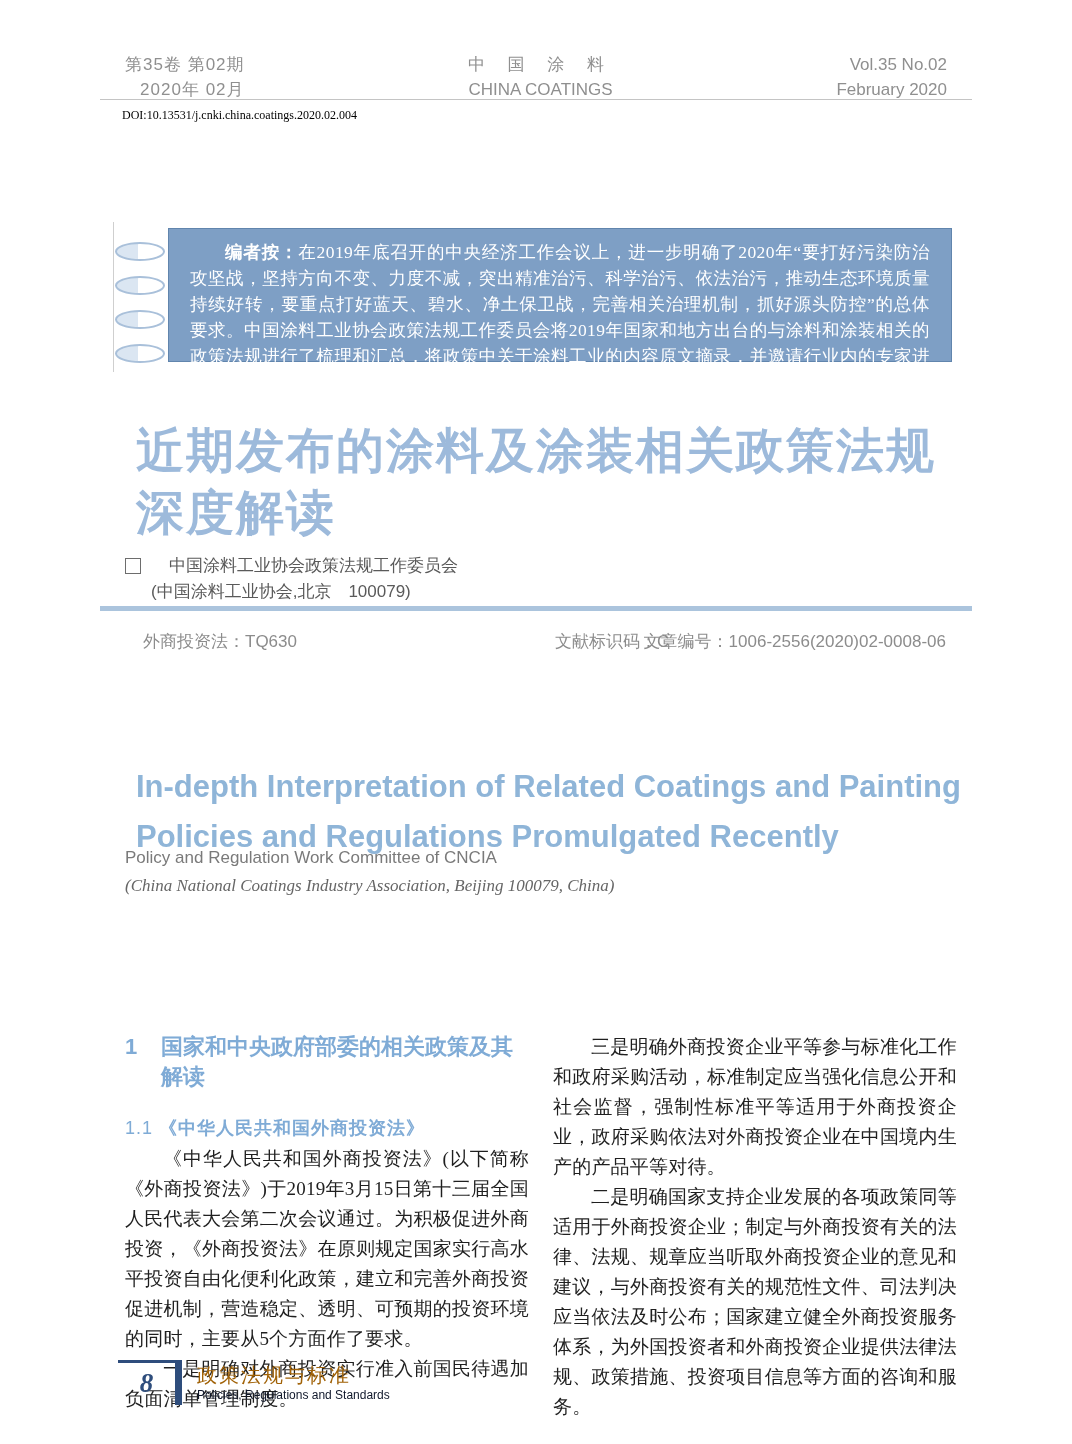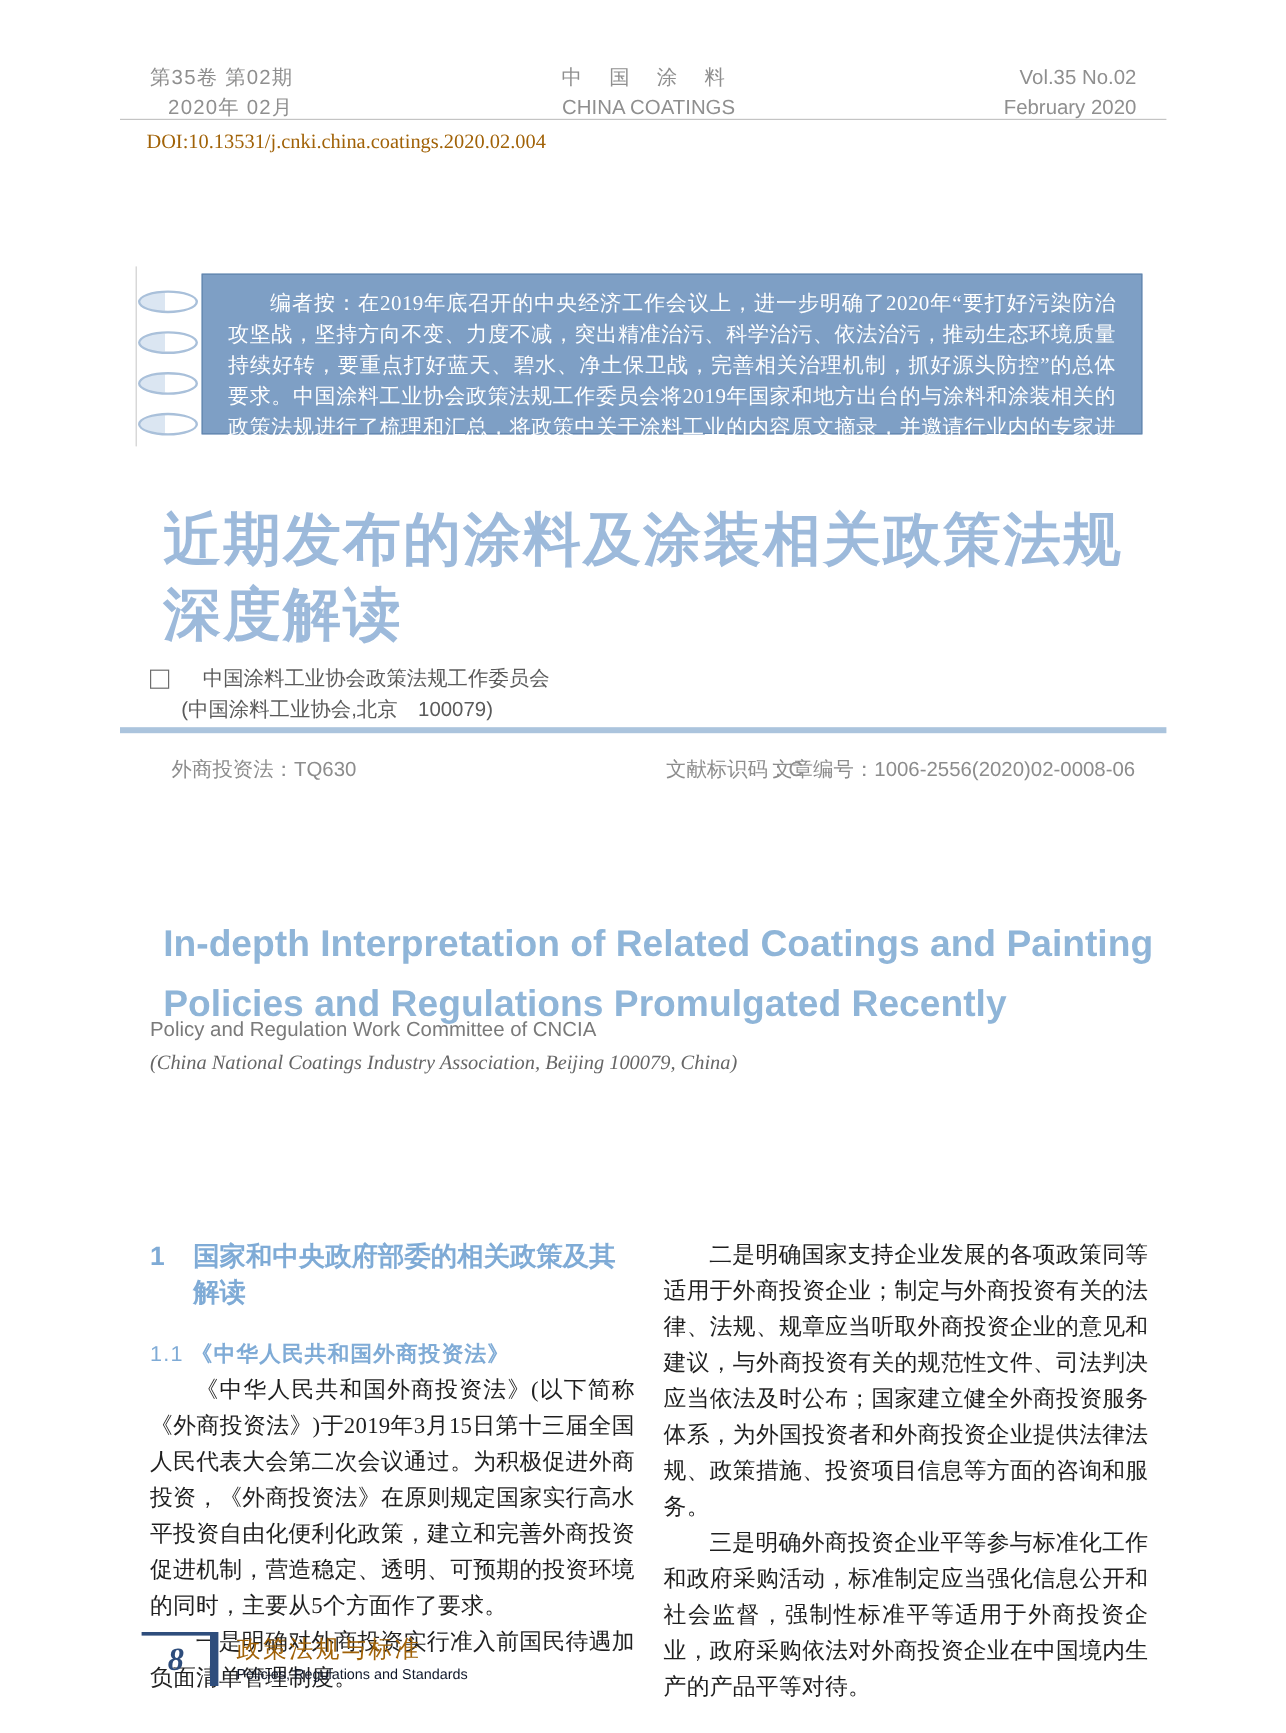--- a/index.html
+++ b/index.html
@@ -20,21 +20,21 @@
   .jh-center{text-align:center;}
   .jh-center .cn{letter-spacing:9px;}
   .jh-right{text-align:right;}
   .header-rule{
     position:absolute;left:100px;top:99px;width:872px;height:1px;
     background:#c4c4c4;
   }
   .doi-line{
     position:absolute;left:122px;top:108px;
     font-family:"Liberation Serif","DejaVu Serif",serif;
-    font-size:17px;color:#a16207;
+    font-size:12px;color:#000000;
   }
   
   .binder-line{
     position:absolute;left:113px;top:222px;height:150px;width:0;
     border-left:1px solid #cfcfcf;
   }
   .binder-ring{
     position:absolute;left:115px;width:46px;height:15px;
     border:2px solid #a9c0da;border-radius:50%;
     background:linear-gradient(90deg,#dbe6f2 0 45%,#ffffff 45%);
@@ -43,21 +43,21 @@
     position:absolute;left:168px;top:228px;width:740px;height:112px;
     background:#7e9fc5;border:1px solid #6185ad;
     padding:10px 21px;
     color:#ffffff;
   }
   .note-box p{
     margin:0;font-size:17.5px;line-height:26px;
     font-family:"Liberation Serif","DejaVu Serif",serif;
     text-indent:2em;text-align:justify;letter-spacing:0.4px;
   }
-  .note-label{font-weight:normal;}
+  .note-label{font-weight:bold;}
   
   .title-cn{
     position:absolute;left:136px;top:420px;width:830px;
     color:#9dbadb;font-size:48px;font-weight:bold;
     line-height:62px;letter-spacing:2px;margin:0;
   }
   
   .author-block{
     position:absolute;left:125px;top:553px;
     color:#5a5a5a;font-size:17px;line-height:26px;
@@ -201,22 +201,22 @@
         <span class="no">1</span>
         <span class="txt">国家和中央政府部委的相关政策及其解读</span>
       </h3>
       <h4 class="sec-h2">
         <span class="no">1.1</span><span>《中华人民共和国外商投资法》</span>
       </h4>
       <p class="body-p">《中华人民共和国外商投资法》(以下简称《外商投资法》)于2019年3月15日第十三届全国人民代表大会第二次会议通过。为积极促进外商投资，《外商投资法》在原则规定国家实行高水平投资自由化便利化政策，建立和完善外商投资促进机制，营造稳定、透明、可预期的投资环境的同时，主要从5个方面作了要求。</p>
       <p class="body-p">一是明确对外商投资实行准入前国民待遇加负面清单管理制度。</p>
     </div>
     <div class="col">
+      <p class="body-p">三是明确外商投资企业平等参与标准化工作和政府采购活动，标准制定应当强化信息公开和社会监督，强制性标准平等适用于外商投资企业，政府采购依法对外商投资企业在中国境内生产的产品平等对待。</p>
       <p class="body-p">二是明确国家支持企业发展的各项政策同等适用于外商投资企业；制定与外商投资有关的法律、法规、规章应当听取外商投资企业的意见和建议，与外商投资有关的规范性文件、司法判决应当依法及时公布；国家建立健全外商投资服务体系，为外国投资者和外商投资企业提供法律法规、政策措施、投资项目信息等方面的咨询和服务。</p>
-      <p class="body-p">三是明确外商投资企业平等参与标准化工作和政府采购活动，标准制定应当强化信息公开和社会监督，强制性标准平等适用于外商投资企业，政府采购依法对外商投资企业在中国境内生产的产品平等对待。</p>
     </div>
   </div>
 
   <div class="footer">
     <div class="pagenum-wrap">
       <span class="pagenum">8</span>
     </div>
     <div class="footer-vbar"></div>
     <div class="footer-text">
       <div class="footer-cn">政策法规与标准</div>

